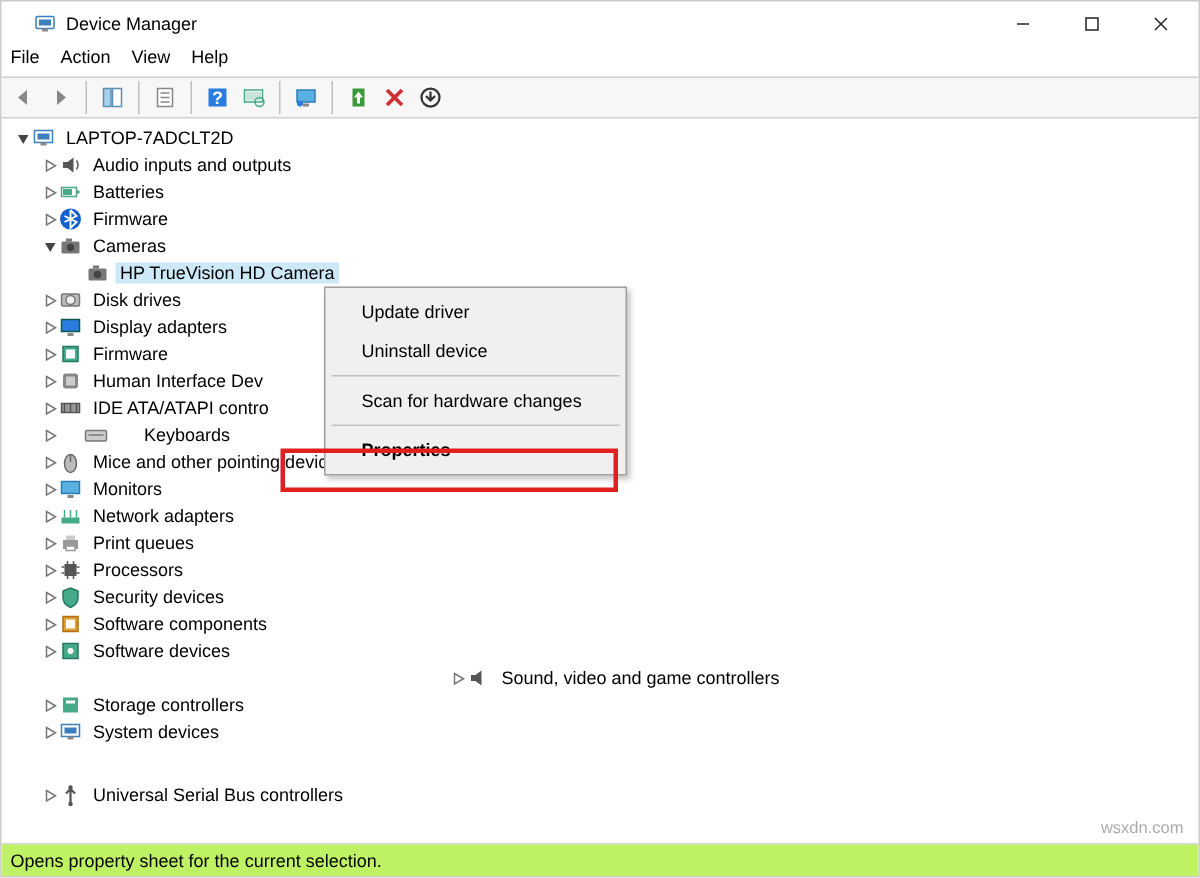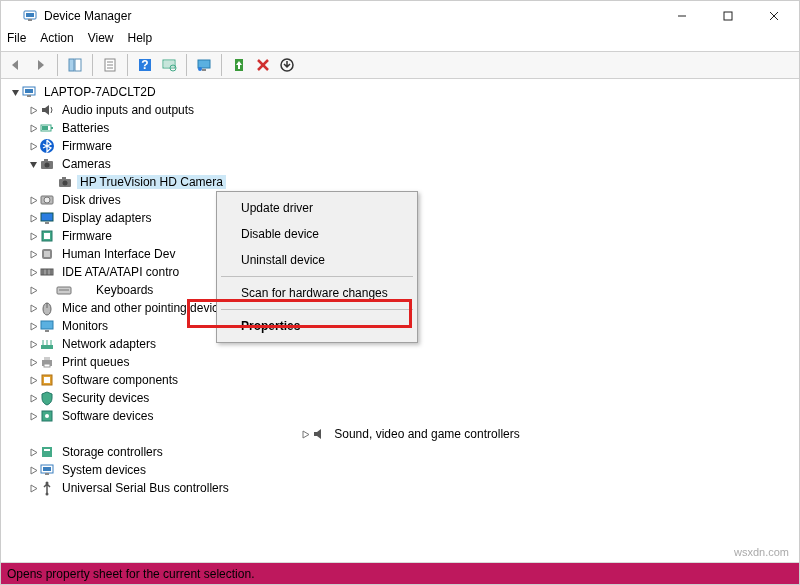--- a/index.html
+++ b/index.html
@@ -26,21 +26,21 @@
 .node-label { padding: 0 3px; }
 .node-label.selected { background: #cde8f7; }
 .dev-icon { width: 16px; height: 16px; margin-right: 4px; display: inline-flex; align-items: center; justify-content: center; }
 
 .ctxmenu { position: absolute; background: #f0f0f0; border: 1px solid #a0a0a0; box-shadow: 2px 2px 4px rgba(0,0,0,0.25); padding: 3px 0; }
 .ctxmenu .mi { height: 26px; padding: 0 18px 0 24px; display: flex; align-items: center; cursor: default; }
 .ctxmenu .msep { height: 1px; background: #c0c0c0; margin: 3px 4px; }
 .ctxmenu .mi.hl { font-weight: bold; }
 .hl-box { position: absolute; border: 3px solid #e02020; pointer-events: none; }
 
-.statusbar { position: absolute; left: 0; right: 0; bottom: 0; height: 22px; background: #be185d; border-top: 1px solid #d9d9d9; display: flex; align-items: center; padding: 0 6px; }
+.statusbar { position: absolute; left: 0; right: 0; bottom: 0; height: 22px; background: #bef264; border-top: 1px solid #d9d9d9; display: flex; align-items: center; padding: 0 6px; }
 .watermark { position: absolute; right: 10px; bottom: 26px; font-size: 11px; color: #aaa; }
 </style>
 </head>
 <body>
 
 <div class="titlebar">
   <span class="app-icon">
     <svg width="16" height="16" viewBox="0 0 16 16">
         <rect x="2" y="3" width="12" height="8" rx="1" fill="#fff" stroke="#3a7fbf"></rect>
         <rect x="4" y="5" width="8" height="4" fill="#3a7fbf"></rect>
@@ -376,38 +376,59 @@
       <span class="node-label">Print queues</span>
     </div>
     <div class="tree-row" style="padding-left: 22px;">
       <span class="twisty ">
         <svg width="9" height="9">
           <path d="M2 1 L8 4.5 L2 8 Z" fill="none" stroke="#777"></path>
         </svg>
       </span>
       <span class="dev-icon">
         <svg width="16" height="16" viewBox="0 0 16 16">
+          <rect x="4" y="4" width="8" height="8" fill="#555"></rect>
+          <line x1="2" y1="6" x2="4" y2="6" stroke="#555"></line>
+          <line x1="2" y1="10" x2="4" y2="10" stroke="#555"></line>
+          <line x1="12" y1="6" x2="14" y2="6" stroke="#555"></line>
+          <line x1="12" y1="10" x2="14" y2="10" stroke="#555"></line>
+          <line x1="6" y1="2" x2="6" y2="4" stroke="#555"></line>
+          <line x1="10" y1="2" x2="10" y2="4" stroke="#555"></line>
+          <line x1="6" y1="12" x2="6" y2="14" stroke="#555"></line>
+          <line x1="10" y1="12" x2="10" y2="14" stroke="#555"></line>
+        </svg>
+      </span>
+      <span class="node-label">Processors</span>
+    </div>
+    <div class="tree-row" style="padding-left: 22px;">
+      <span class="twisty ">
+        <svg width="9" height="9">
+          <path d="M2 1 L8 4.5 L2 8 Z" fill="none" stroke="#777"></path>
+        </svg>
+      </span>
+      <span class="dev-icon">
+        <svg width="16" height="16" viewBox="0 0 16 16">
+          <path d="M8 2 L13 4 L13 8 Q13 13 8 15 Q3 13 3 8 L3 4 Z" fill="#4a8" stroke="#276"></path>
+        </svg>
+      </span>
+      <span class="node-label">Security devices</span>
+    </div>
+    <div class="tree-row" style="padding-left: 22px;">
+      <span class="twisty ">
+        <svg width="9" height="9">
+          <path d="M2 1 L8 4.5 L2 8 Z" fill="none" stroke="#777"></path>
+        </svg>
+      </span>
+      <span class="dev-icon">
+        <svg width="16" height="16" viewBox="0 0 16 16">
           <rect x="3" y="3" width="10" height="10" fill="#e0a030" stroke="#b07010"></rect>
           <rect x="5" y="5" width="6" height="6" fill="#fff"></rect>
         </svg>
       </span>
       <span class="node-label">Software components</span>
-    </div>
-    <div class="tree-row" style="padding-left: 22px;">
-      <span class="twisty ">
-        <svg width="9" height="9">
-          <path d="M2 1 L8 4.5 L2 8 Z" fill="none" stroke="#777"></path>
-        </svg>
-      </span>
-      <span class="dev-icon">
-        <svg width="16" height="16" viewBox="0 0 16 16">
-          <path d="M8 2 L13 4 L13 8 Q13 13 8 15 Q3 13 3 8 L3 4 Z" fill="#4a8" stroke="#276"></path>
-        </svg>
-      </span>
-      <span class="node-label">Security devices</span>
     </div>
     <div class="tree-row" style="padding-left: 22px;">
       <span class="twisty ">
         <svg width="9" height="9">
           <path d="M2 1 L8 4.5 L2 8 Z" fill="none" stroke="#777"></path>
         </svg>
       </span>
       <span class="dev-icon">
         <svg width="16" height="16" viewBox="0 0 16 16">
           <rect x="3" y="3" width="10" height="10" fill="#4a8" stroke="#276"></rect>
@@ -451,40 +472,39 @@
       </span>
       <span class="dev-icon">
         <svg width="16" height="16" viewBox="0 0 16 16">
           <rect x="2" y="3" width="12" height="8" fill="#fff" stroke="#3a7fbf"></rect>
           <rect x="4" y="5" width="8" height="4" fill="#3a7fbf"></rect>
           <rect x="6" y="11" width="4" height="2" fill="#888"></rect>
         </svg>
       </span>
       <span class="node-label">System devices</span>
     </div>
-    <div class="tree-row" style="padding-left: 22px;">
+    <div class="tree-row" style="padding-left: 22px; margin-top: 24px;">
       <span class="twisty ">
         <svg width="9" height="9">
           <path d="M2 1 L8 4.5 L2 8 Z" fill="none" stroke="#777"></path>
         </svg>
       </span>
       <span class="dev-icon">
         <svg width="16" height="16" viewBox="0 0 16 16">
           <path d="M8 14 L8 4 M8 4 L5 7 M8 4 L11 7" fill="none" stroke="#555" stroke-width="1.5"></path>
           <circle cx="8" cy="14" r="1.5" fill="#555"></circle>
           <circle cx="8" cy="3" r="1.5" fill="#555"></circle>
         </svg>
       </span>
       <span class="node-label">Universal Serial Bus controllers</span>
     </div>
   </div>
 
 <div class="ctxmenu" id="ctxmenu" style="left:190px; top:190px; width:202px;margin-left:25px;">
     <div class="mi">Update driver</div>
-    <div class="mi">Disable device</div>
     <div class="mi">Uninstall device</div>
     <div class="msep"></div>
     <div class="mi">Scan for hardware changes</div>
     <div class="msep"></div>
     <div class="mi hl">Properties</div>
   </div>
 <div class="hl-box" style="left:186px; top:298px; width:225px; height:29px;"></div>
 
 <div class="statusbar">
   <span>Opens property sheet for the current selection.</span>

